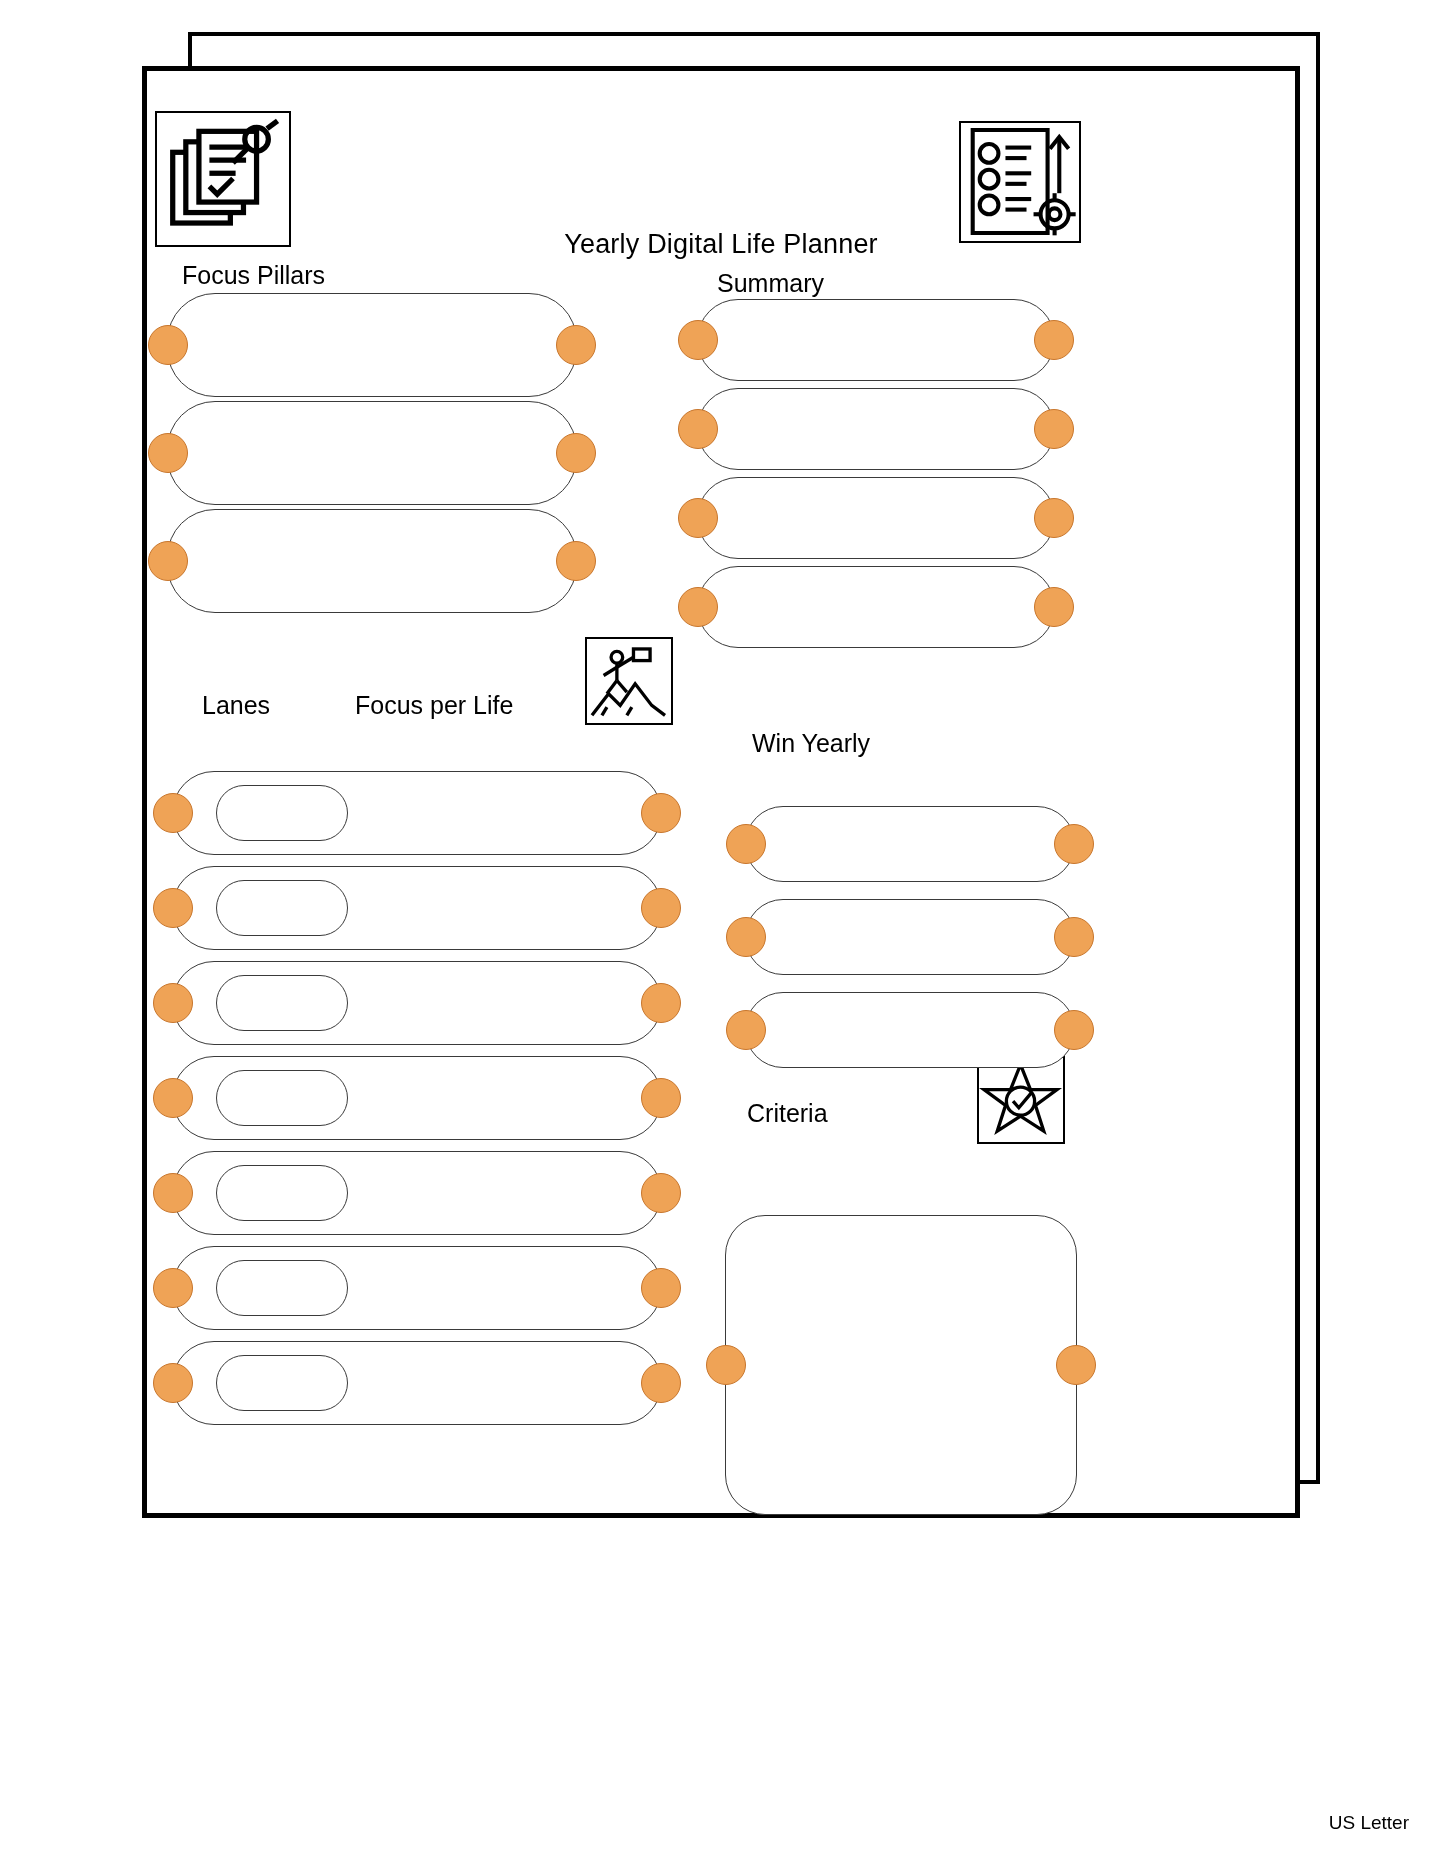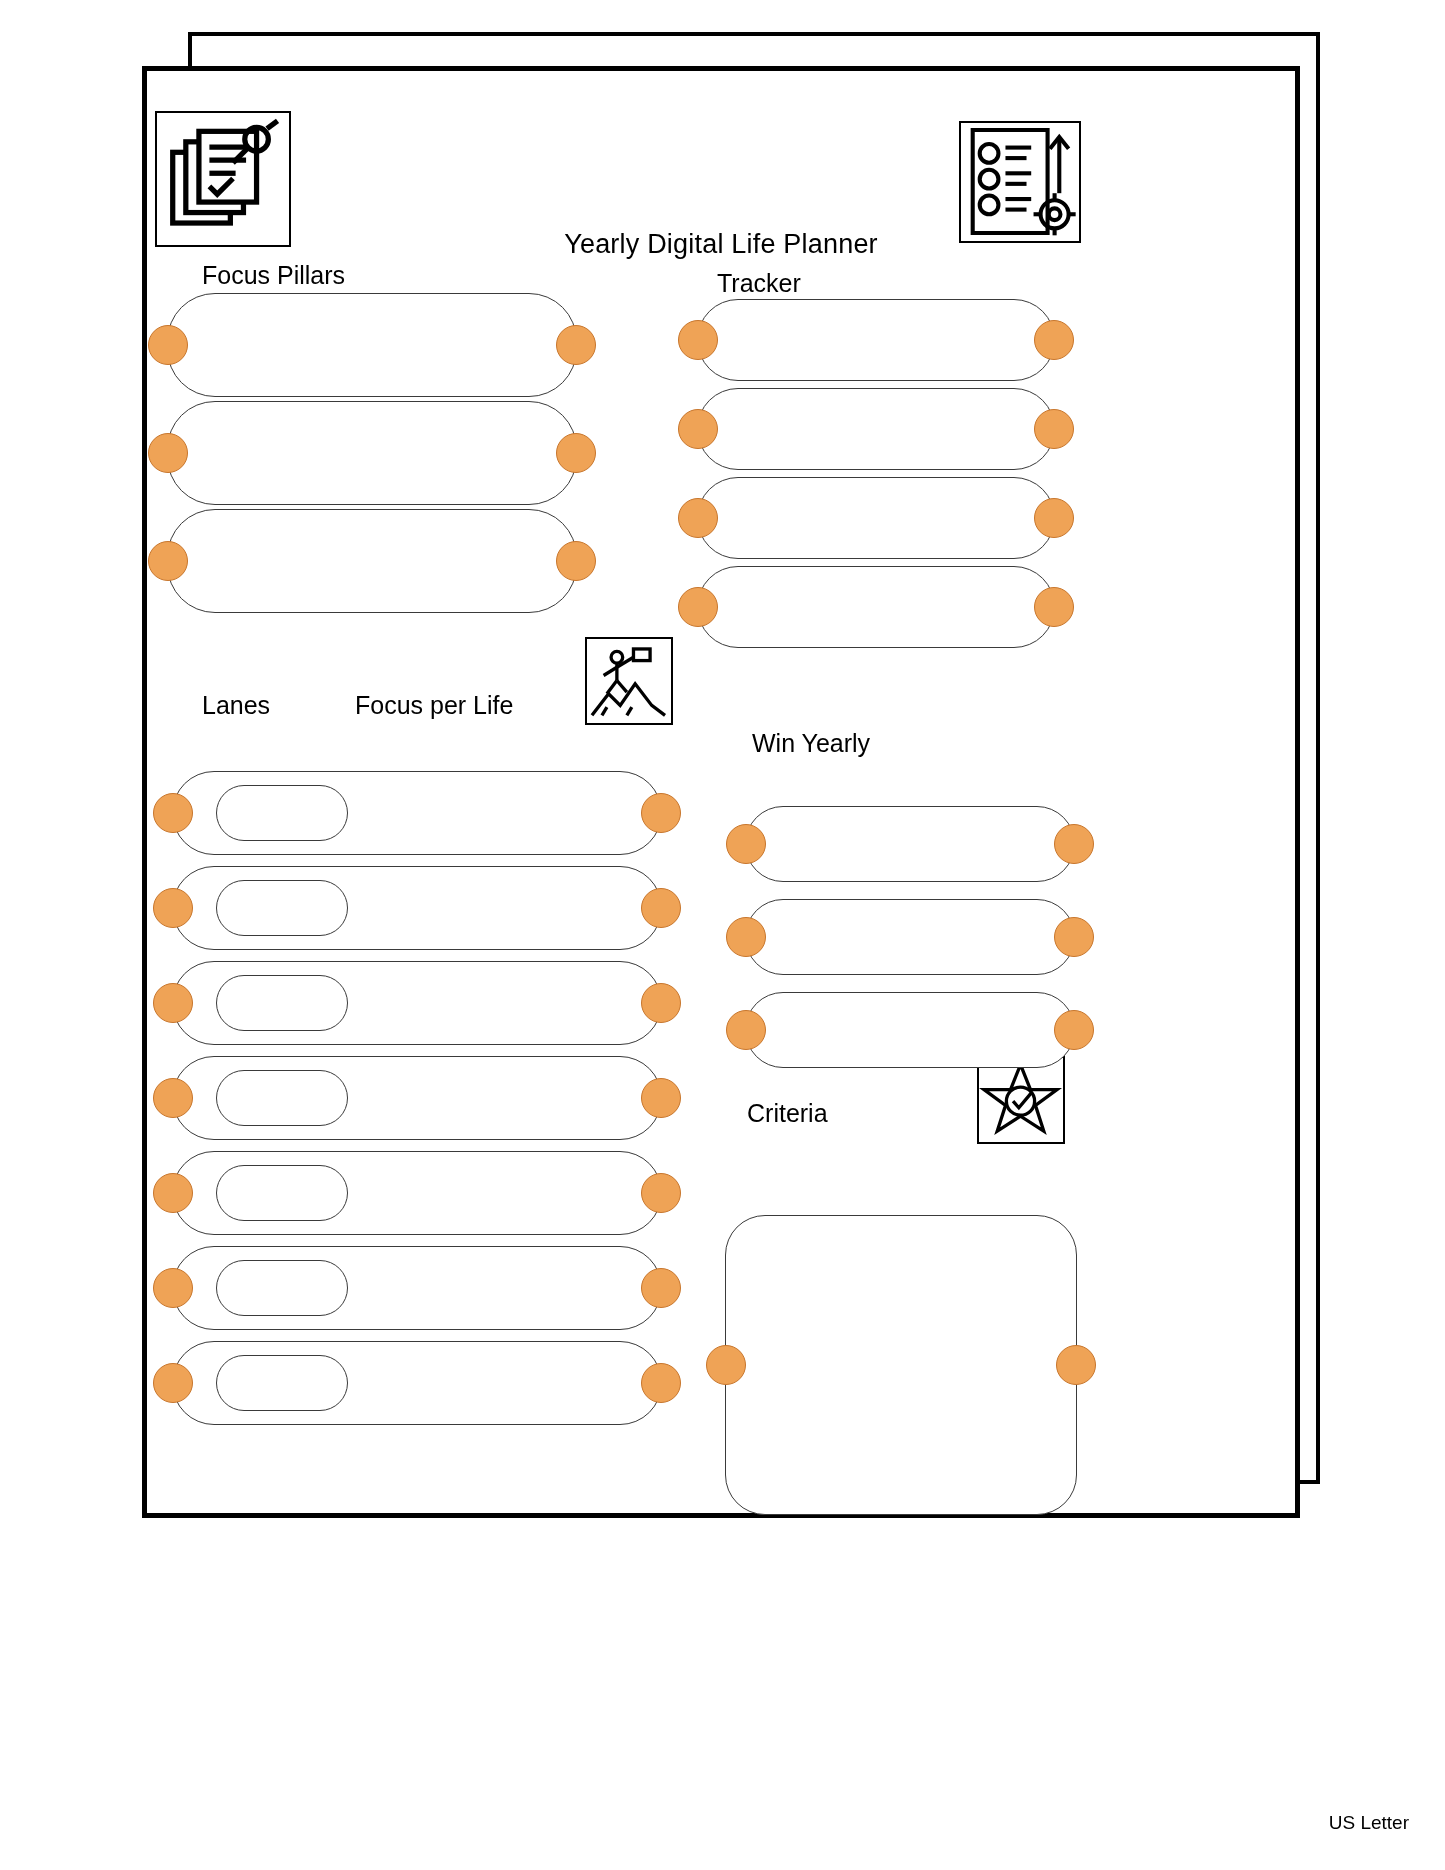--- a/index.html
+++ b/index.html
@@ -194,41 +194,41 @@
   <div class="icon-box" style="left:830px; top:985px; width:88px; height:88px;">
     <svg width="83" height="83" viewBox="0 0 100 100">
       <g fill="none" stroke="#000" stroke-width="4">
         <polygon points="50,8 62,38 94,38 68,57 78,88 50,70 22,88 32,57 6,38 38,38"></polygon>
         <circle cx="50" cy="52" r="17"></circle>
         <polyline points="41,52 48,60 63,42"></polyline>
       </g>
     </svg>
   </div>
 
-  <div class="section-label" style="left:55px; top:190px;">Focus Pillars</div>
+  <div class="section-label" style="left:35px; top:190px;">Focus Pillars</div>
 
   <div class="pill-row" style="left:20px; top:222px; width:410px; height:104px;">
     <div class="pill"></div>
     <div class="knob left"></div>
     <div class="knob right"></div>
   </div>
 
   <div class="pill-row" style="left:20px; top:330px; width:410px; height:104px;">
     <div class="pill"></div>
     <div class="knob left"></div>
     <div class="knob right"></div>
   </div>
 
   <div class="pill-row" style="left:20px; top:438px; width:410px; height:104px;">
     <div class="pill"></div>
     <div class="knob left"></div>
     <div class="knob right"></div>
   </div>
 
-  <div class="section-label" style="left:570px; top:198px;">Tracker</div>
+  <div class="section-label" style="left:570px; top:198px;">Summary</div>
 
   <div class="pill-row" style="left:550px; top:228px; width:358px; height:82px;">
     <div class="pill"></div>
     <div class="knob left"></div>
     <div class="knob right"></div>
   </div>
 
   <div class="pill-row" style="left:550px; top:317px; width:358px; height:82px;">
     <div class="pill"></div>
     <div class="knob left"></div>

